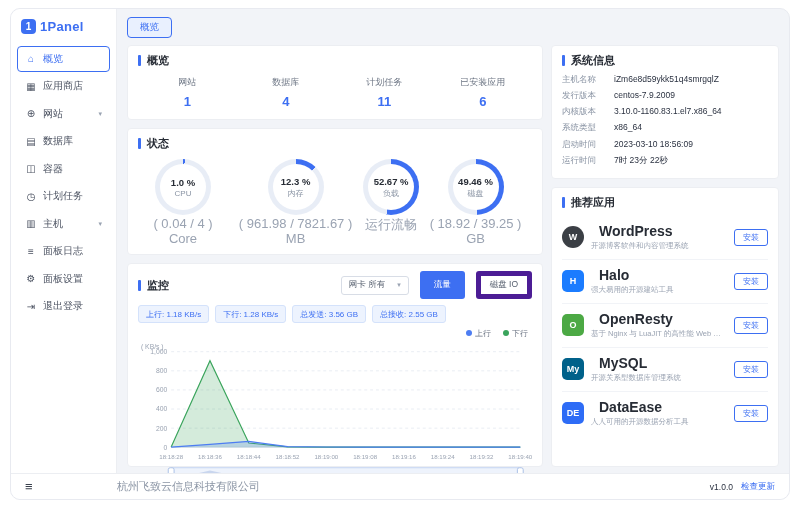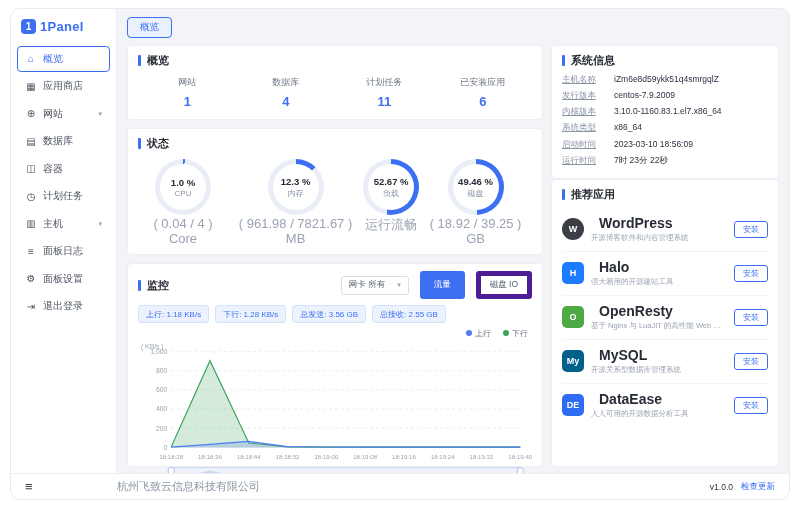--- a/index.html
+++ b/index.html
@@ -24,21 +24,21 @@
             font-size:10px;color:#4a5160;border:1px solid transparent;cursor:pointer;}
   .nav-item.active{border-color:var(--accent);color:var(--accent);background:#fff;}
   .nav-icon{font-size:10px;width:12px;text-align:center;}
   .chev{margin-left:auto;font-size:7px;color:#9aa3b2;}
   
   .main{flex:1;min-width:0;display:flex;flex-direction:column;padding:8px 10px 6px;gap:7px;}
   .tab-chip{align-self:flex-start;background:var(--accent-light);border:1px solid var(--accent);
             color:var(--accent);font-size:9.5px;padding:3px 12px;border-radius:4px;cursor:pointer;}
   .cols{flex:1;display:flex;gap:8px;min-height:0;}
   .col-left{flex:1;min-width:0;display:flex;flex-direction:column;gap:8px;}
-  .col-right{width:228px;flex:none;display:flex;flex-direction:column;}
+  .col-right{width:228px;flex:none;display:flex;flex-direction:column;gap:8px;}
   .card{background:#fff;border:1px solid var(--border);border-radius:4px;padding:7px 10px;}
   .card-title{font-size:11px;font-weight:bold;color:var(--text);display:flex;align-items:center;margin-bottom:6px;}
   .card-title::before{content:"";width:3px;height:11px;background:var(--accent);border-radius:1px;margin-right:6px;}
   
   .stats{display:flex;padding:2px 0 3px;}
   .stat{flex:1;text-align:center;}
   .stat-label{font-size:9px;color:#6b7483;}
   .stat-value{font-size:13px;font-weight:bold;color:var(--accent);margin-top:5px;}
   
   .gauges{display:flex;justify-content:space-around;padding:2px 0 1px;}
@@ -61,21 +61,21 @@
   .btn.primary{background:var(--accent);border-color:var(--accent);color:#fff;}
   .badges{display:flex;gap:6px;margin-bottom:4px;}
   .badge{background:#edf3fe;border:1px solid #d4e2fb;color:var(--accent);font-size:8px;
          padding:2.5px 7px;border-radius:3px;white-space:nowrap;}
   .legend{display:flex;justify-content:flex-end;gap:12px;font-size:8px;color:#6b7483;margin:1px 4px 1px 0;}
   .dot{width:6px;height:6px;border-radius:50%;display:inline-block;margin-right:3px;}
   .chart-host{flex:1;min-height:0;}
   .chart-host svg{display:block;width:100%;height:auto;}
   
   .sys-row{display:flex;font-size:8.5px;margin:5.5px 0;line-height:1.25;}
-  .sys-label{color:var(--muted);width:52px;flex:none;text-decoration:underline;}
+  .sys-label{color:var(--muted);width:52px;flex:none;}
   .sys-val{color:#2a3140;word-break:break-all;}
   
   .card-apps{flex:1;min-height:0;}
   .app-row{display:flex;align-items:center;gap:7px;padding:7.5px 0;border-bottom:1px solid #f1f3f7;}
   .app-row:last-child{border-bottom:none;}
   .app-icon{width:22px;height:22px;border-radius:5px;color:#fff;font-size:9px;font-weight:bold;
             display:flex;align-items:center;justify-content:center;flex:none;background:#888;}
   .app-icon.circle{border-radius:50%;}
   .app-info{flex:1;min-width:0;}
   .app-name{font-size:14px;font-weight:bold;color:var(--text);margin-left:8px;}

